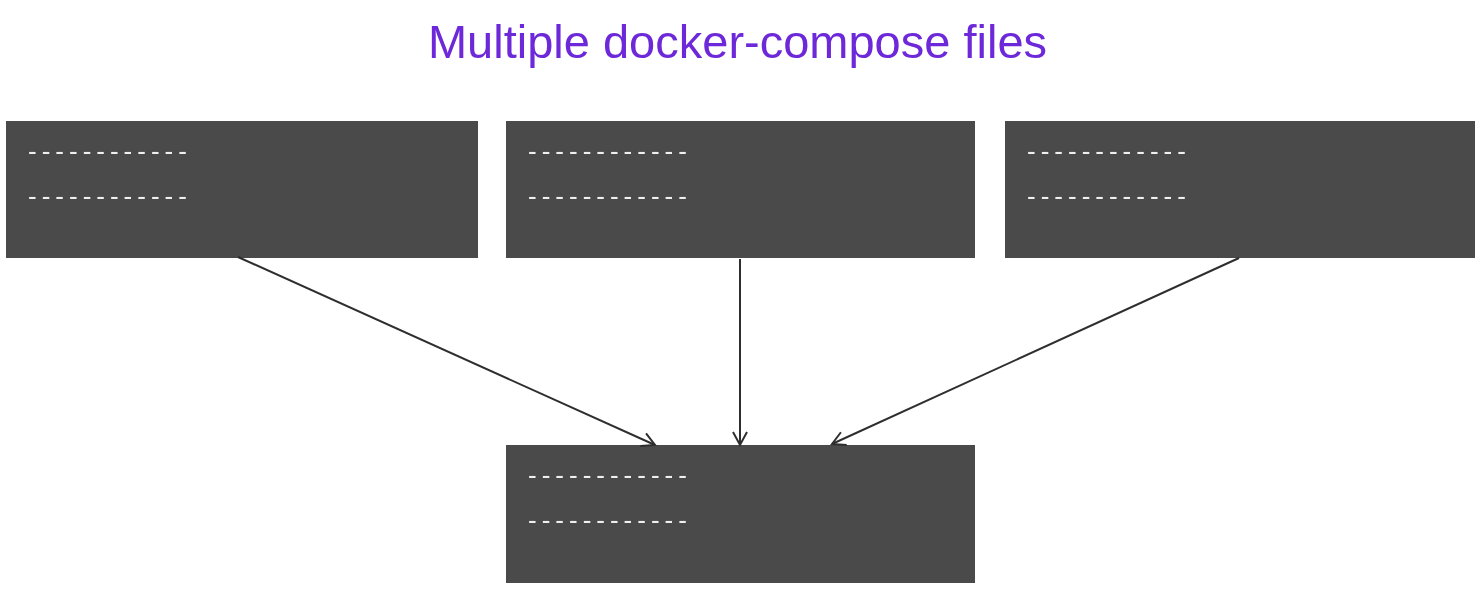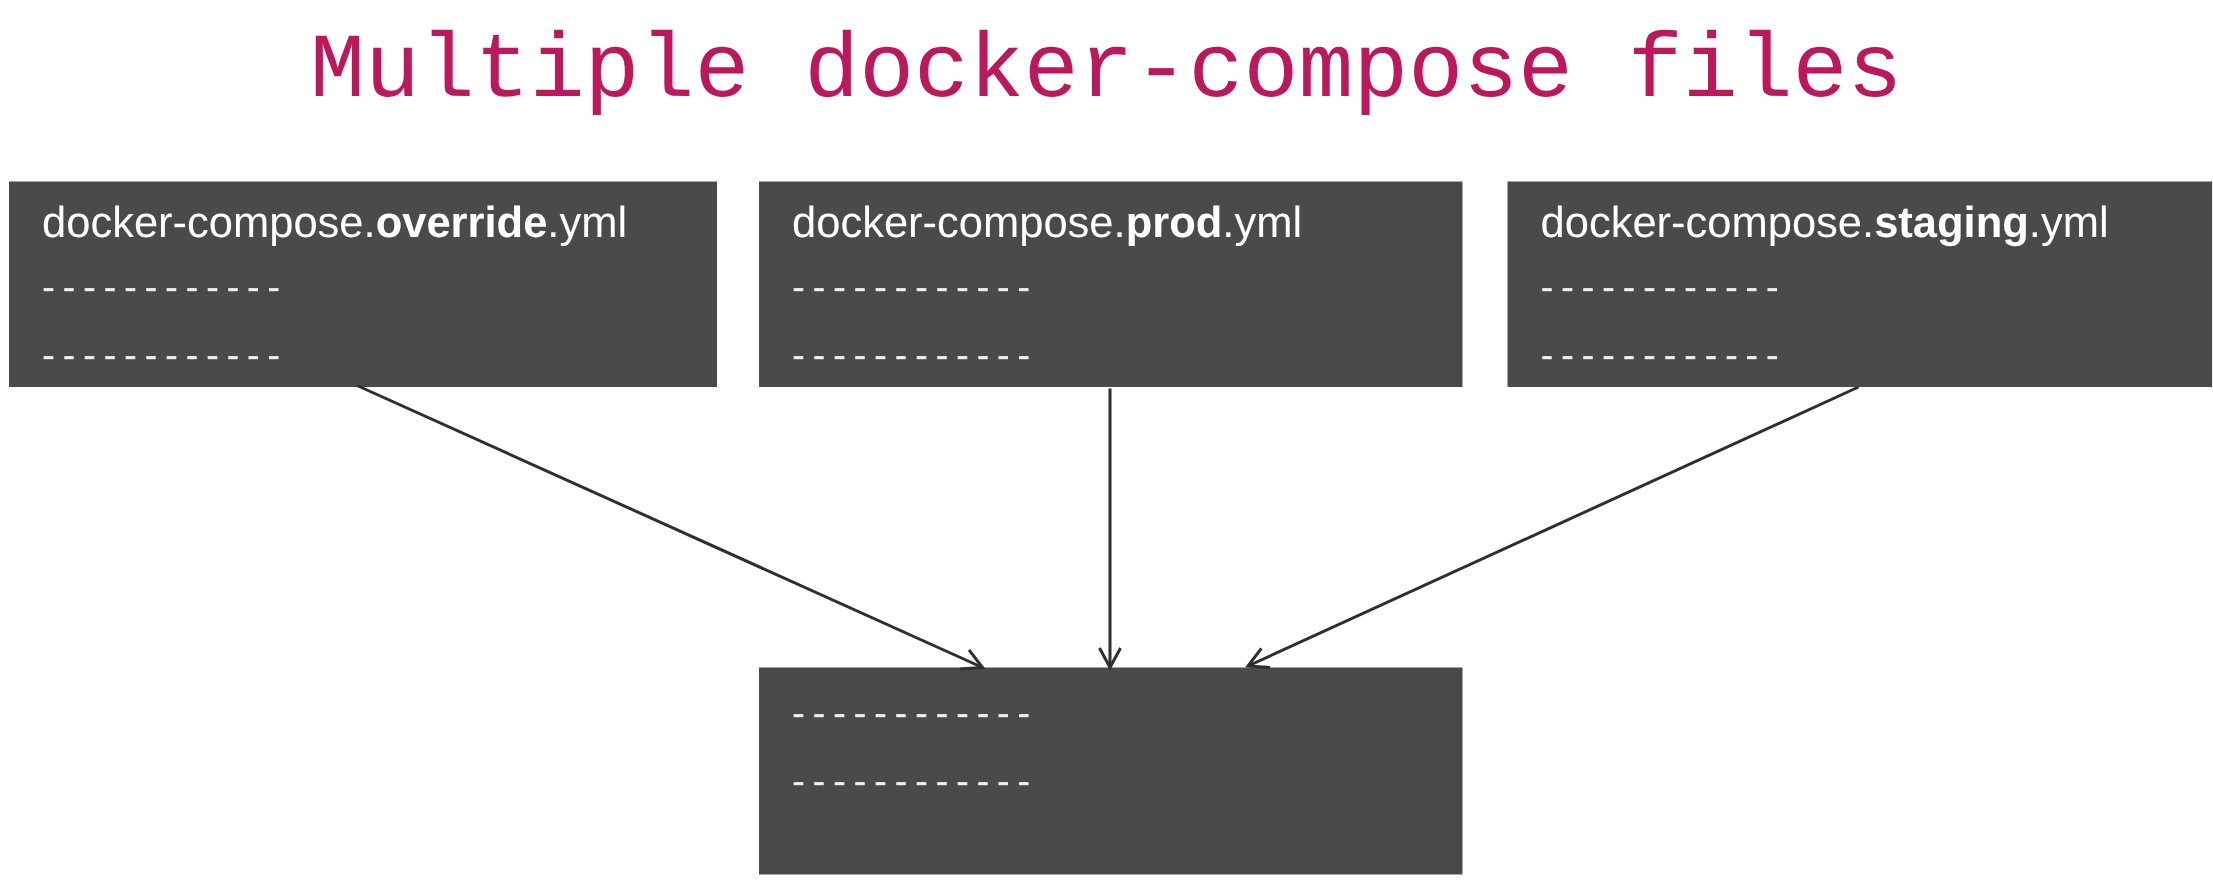--- a/index.html
+++ b/index.html
@@ -11,25 +11,24 @@
     background: #ffffff;
     overflow: hidden;
     font-family: "Liberation Sans", sans-serif;
   }
   .slide-title {
     position: absolute;
     top: 14px;
     left: 0;
     width: 100%;
     text-align: center;
-    font-size: 61px;
+    font-size: 47px;
     font-weight: 300;
-    color: #be185d;
+    color: #6d28d9;
     letter-spacing: 0px;
-    font-family: Liberation Mono, monospace;
   }
   .file-box {
     position: absolute;
     background: #4a4a4a;
     color: #ffffff;
     padding: 8px 20px 0 22px;
   }
   .filename {
     font-size: 29px;
     font-weight: 300;
@@ -53,33 +52,30 @@
   }
 </style>
 </head>
 <body>
 
 <div class="canvas">
 
   <div class="slide-title">Multiple docker-compose files</div>
 
   <div class="file-box" style="left:6px; top:121px; width:472px; height:137px;">
-    <div class="filename"><span>docker-compose.</span><b>override</b><span>.yml</span></div>
     <div class="dash-line">------------</div>
     <div class="dash-line">------------</div>
   </div>
 
   <div class="file-box" style="left:506px; top:121px; width:469px; height:137px;">
-    <div class="filename"><span>docker-compose.</span><b>prod</b><span>.yml</span></div>
     <div class="dash-line">------------</div>
     <div class="dash-line">------------</div>
   </div>
 
   <div class="file-box" style="left:1005px; top:121px; width:470px; height:137px;">
-    <div class="filename"><span>docker-compose.</span><b>staging</b><span>.yml</span></div>
     <div class="dash-line">------------</div>
     <div class="dash-line">------------</div>
   </div>
 
   <div class="file-box" style="left:506px; top:445px; width:469px; height:138px;">
     <div class="dash-line">------------</div>
     <div class="dash-line">------------</div>
   </div>
 
   <svg class="arrow-layer" viewBox="0 0 1475 593" xmlns="http://www.w3.org/2000/svg">

